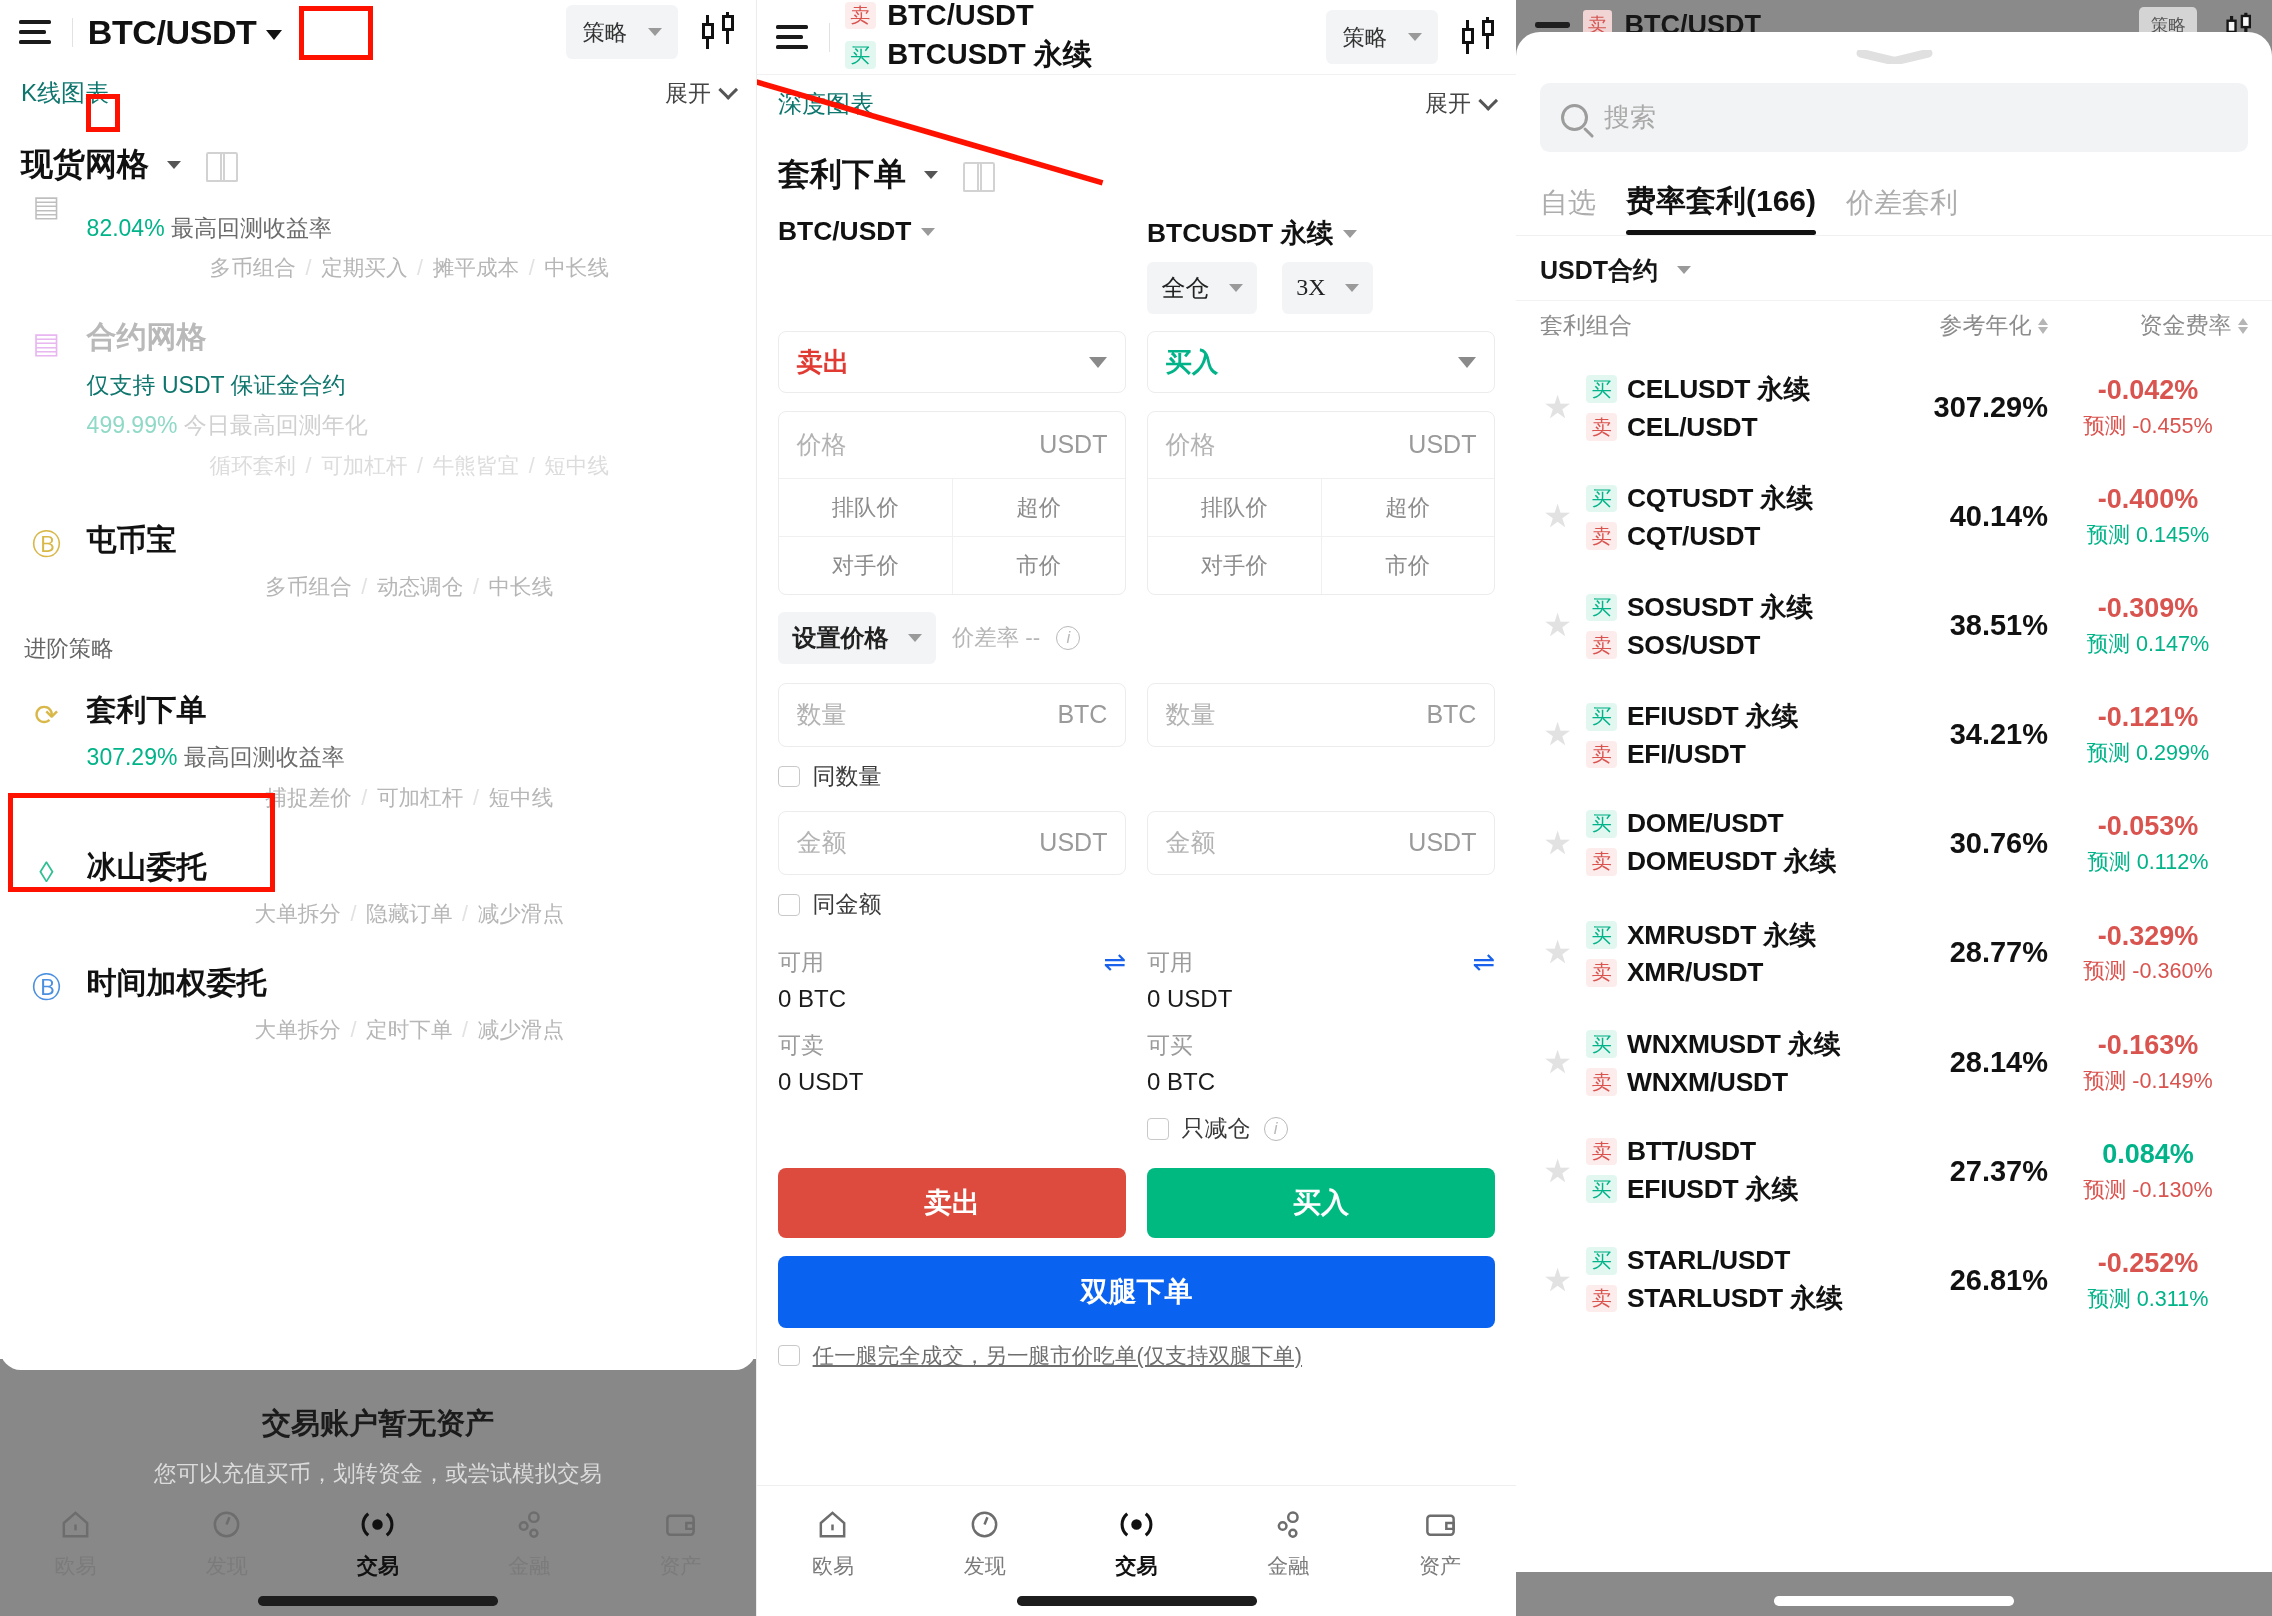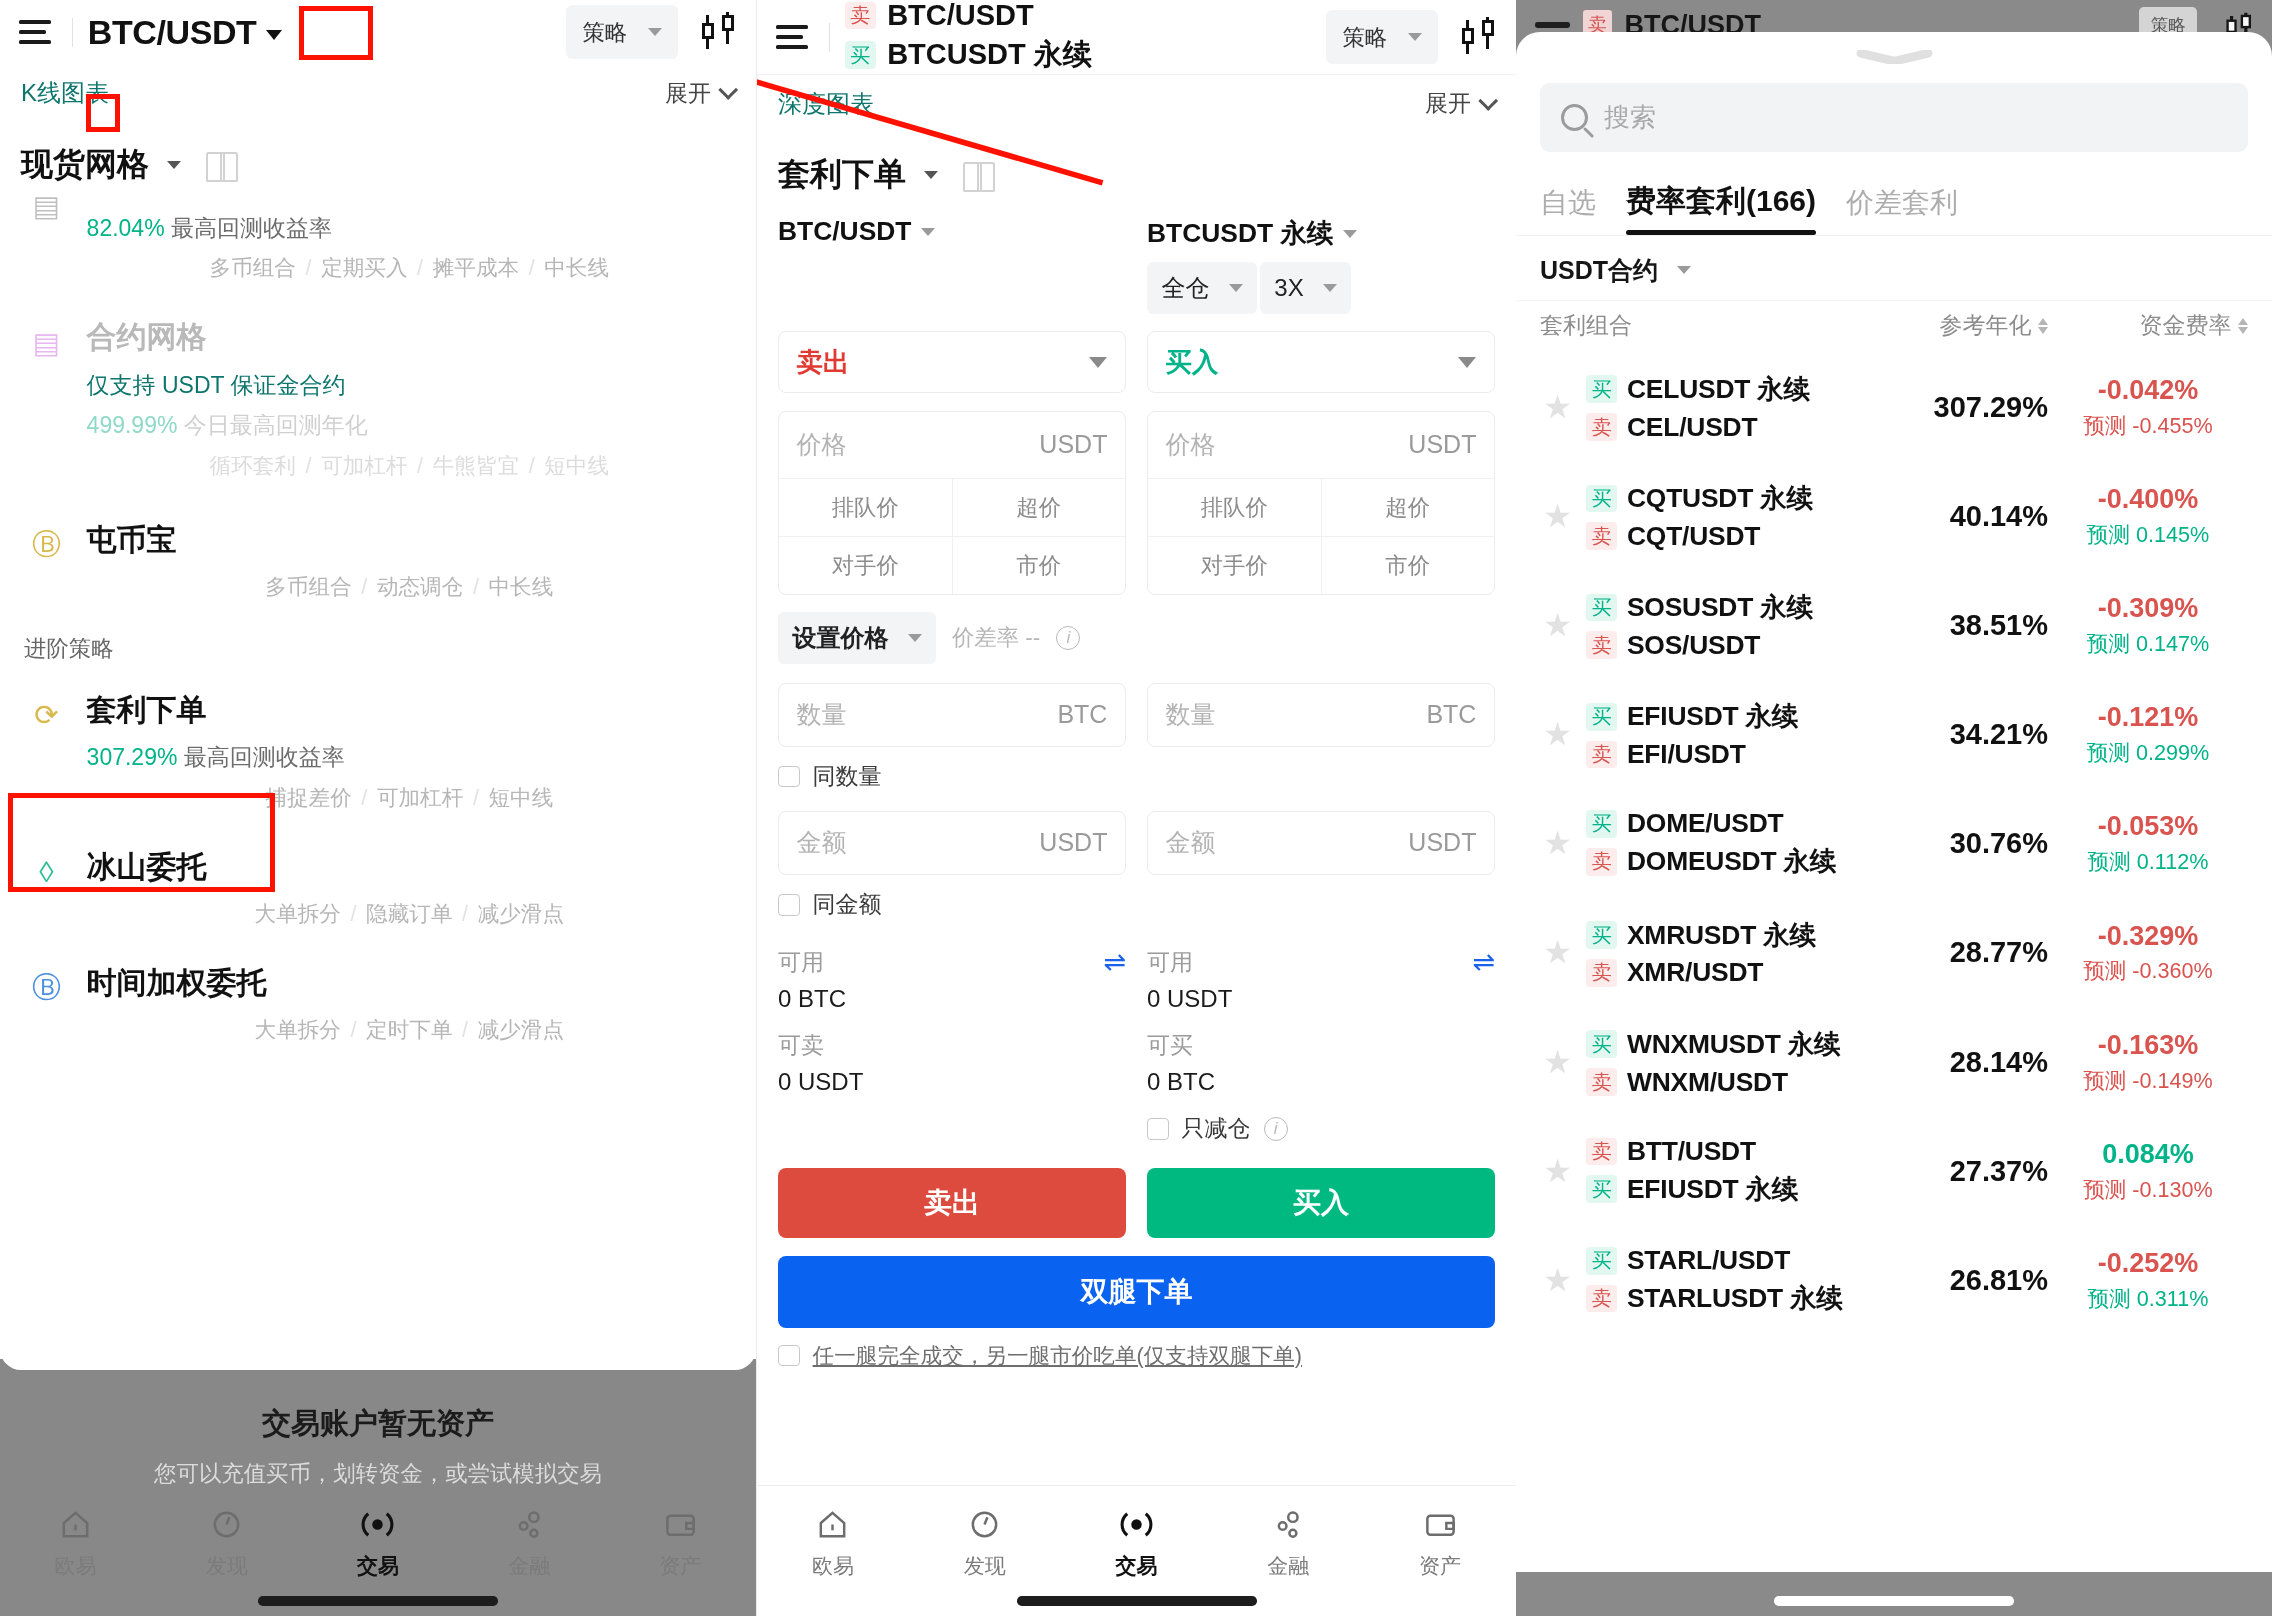--- a/index.html
+++ b/index.html
@@ -440,21 +440,21 @@
             <span>BTC/USDT</span>
             <span class="caret sm gray"></span>
           </div>
           <div style="height:46px;"></div>
         </div>
         <div class="col">
           <div style="font-size:26.4px;font-weight:700;color:#111;display:flex;align-items:center;">
             <span>BTCUSDT 永续</span>
             <span class="caret sm gray"></span>
           </div>
-          <div style="display:flex;gap:3px;margin-top:11.2px;">
+          <div style="display:flex;gap:25px;margin-top:11.2px;font-family:Liberation Serif, serif;">
             <div class="setprice" style="font-weight:400;">
               <span>全仓</span>
               <span class="caret sm gray"></span>
             </div>
             <div class="setprice" style="font-weight:400;">
               <span>3X</span>
               <span class="caret sm gray"></span>
             </div>
           </div>
         </div>

